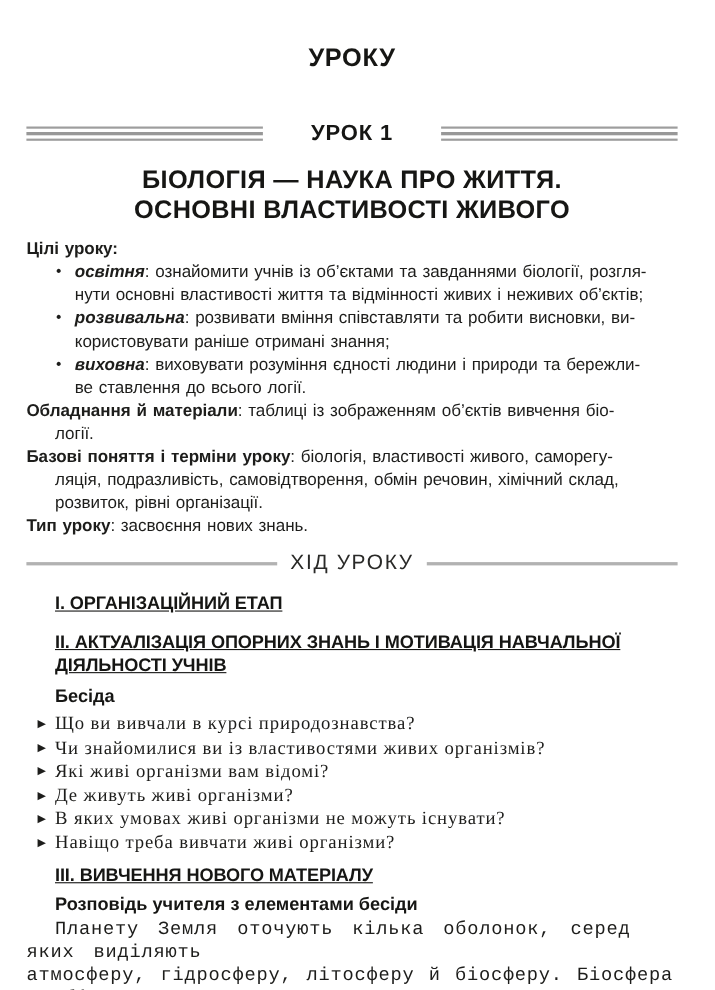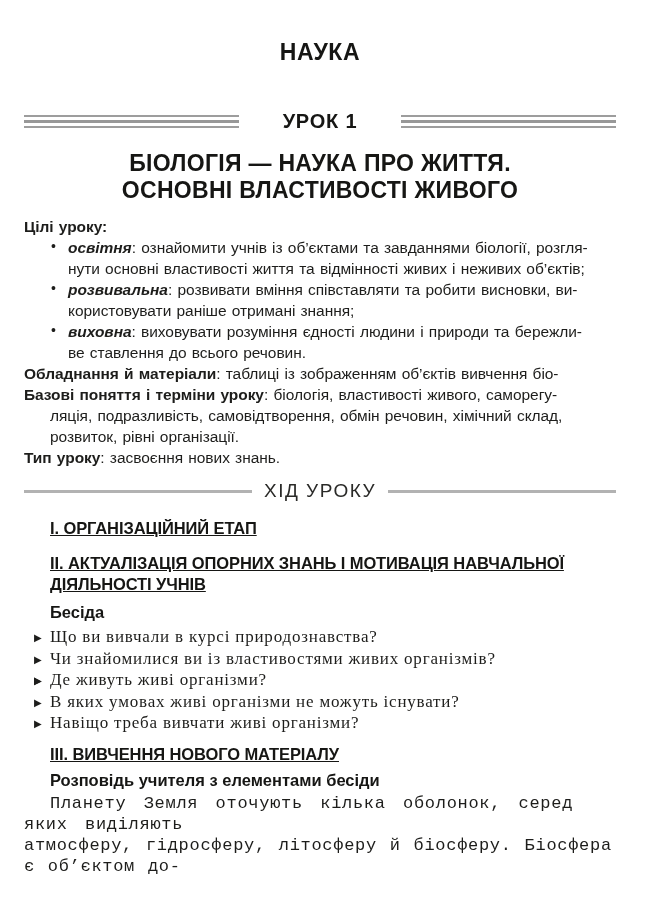--- a/index.html
+++ b/index.html
@@ -58,21 +58,21 @@
     line-height:21px;letter-spacing:.7px;}
   .p1{text-indent:26px;word-spacing:6.5px;}
   .p2{word-spacing:2px;}
   .p3{word-spacing:1px;}
 </style>
 </head>
 <body>
 
 <div class="page">
 
-  <div class="section-title">НАУКА</div>
+  <div class="section-title">УРОКУ</div>
 
   <div class="urok-row">
     <div class="rule3">
       <div class="b1"></div>
         <div class="b2"></div>
         <div class="b3"></div>
     </div>
     <div class="urok-label">УРОК 1</div>
     <div class="rule3">
       <div class="b1"></div>
@@ -97,25 +97,26 @@
     <div class="ln ind44">нути основні властивості життя та відмінності живих і неживих об’єктів;</div>
 
     <div class="ln goal-l1">
       <span class="bullet">•</span><span class="term">розвивальна</span><span>: розвивати вміння співставляти та робити висновки, ви-</span>
     </div>
     <div class="ln ind44">користовувати раніше отримані знання;</div>
 
     <div class="ln goal-l1">
       <span class="bullet">•</span><span class="term">виховна</span><span>: виховувати розуміння єдності людини і природи та бережли-</span>
     </div>
-    <div class="ln ind44">ве ставлення до всього речовин.</div>
+    <div class="ln ind44">ве ставлення до всього логії.</div>
 
     <div class="ln">
       <b>Обладнання й матеріали</b><span>: таблиці із зображенням об’єктів вивчення біо-</span>
     </div>
+    <div class="ln ind26">логії.</div>
 
     <div class="ln">
       <b>Базові поняття і терміни уроку</b><span>: біологія, властивості живого, саморегу-</span>
     </div>
     <div class="ln ind26">ляція, подразливість, самовідтворення, обмін речовин, хімічний склад,</div>
     <div class="ln ind26">розвиток, рівні організації.</div>
 
     <div class="ln">
       <b>Тип уроку</b><span>: засвоєння нових знань.</span>
     </div>
@@ -137,21 +138,21 @@
   <div class="sublabel m1">Бесіда</div>
 
   <div class="questions">
     <div class="question">
       <span class="marker">▶</span><span>Що ви вивчали в курсі природознавства?</span>
     </div>
     <div class="question">
       <span class="marker">▶</span><span>Чи знайомилися ви із властивостями живих організмів?</span>
     </div>
     <div class="question">
-      <span class="marker">▶</span>
+      <span class="marker">▶</span><span>Які живі організми вам відомі?</span>
     </div>
     <div class="question">
       <span class="marker">▶</span><span>Де живуть живі організми?</span>
     </div>
     <div class="question">
       <span class="marker">▶</span><span>В яких умовах живі організми не можуть існувати?</span>
     </div>
     <div class="question">
       <span class="marker">▶</span><span>Навіщо треба вивчати живі організми?</span>
     </div>

